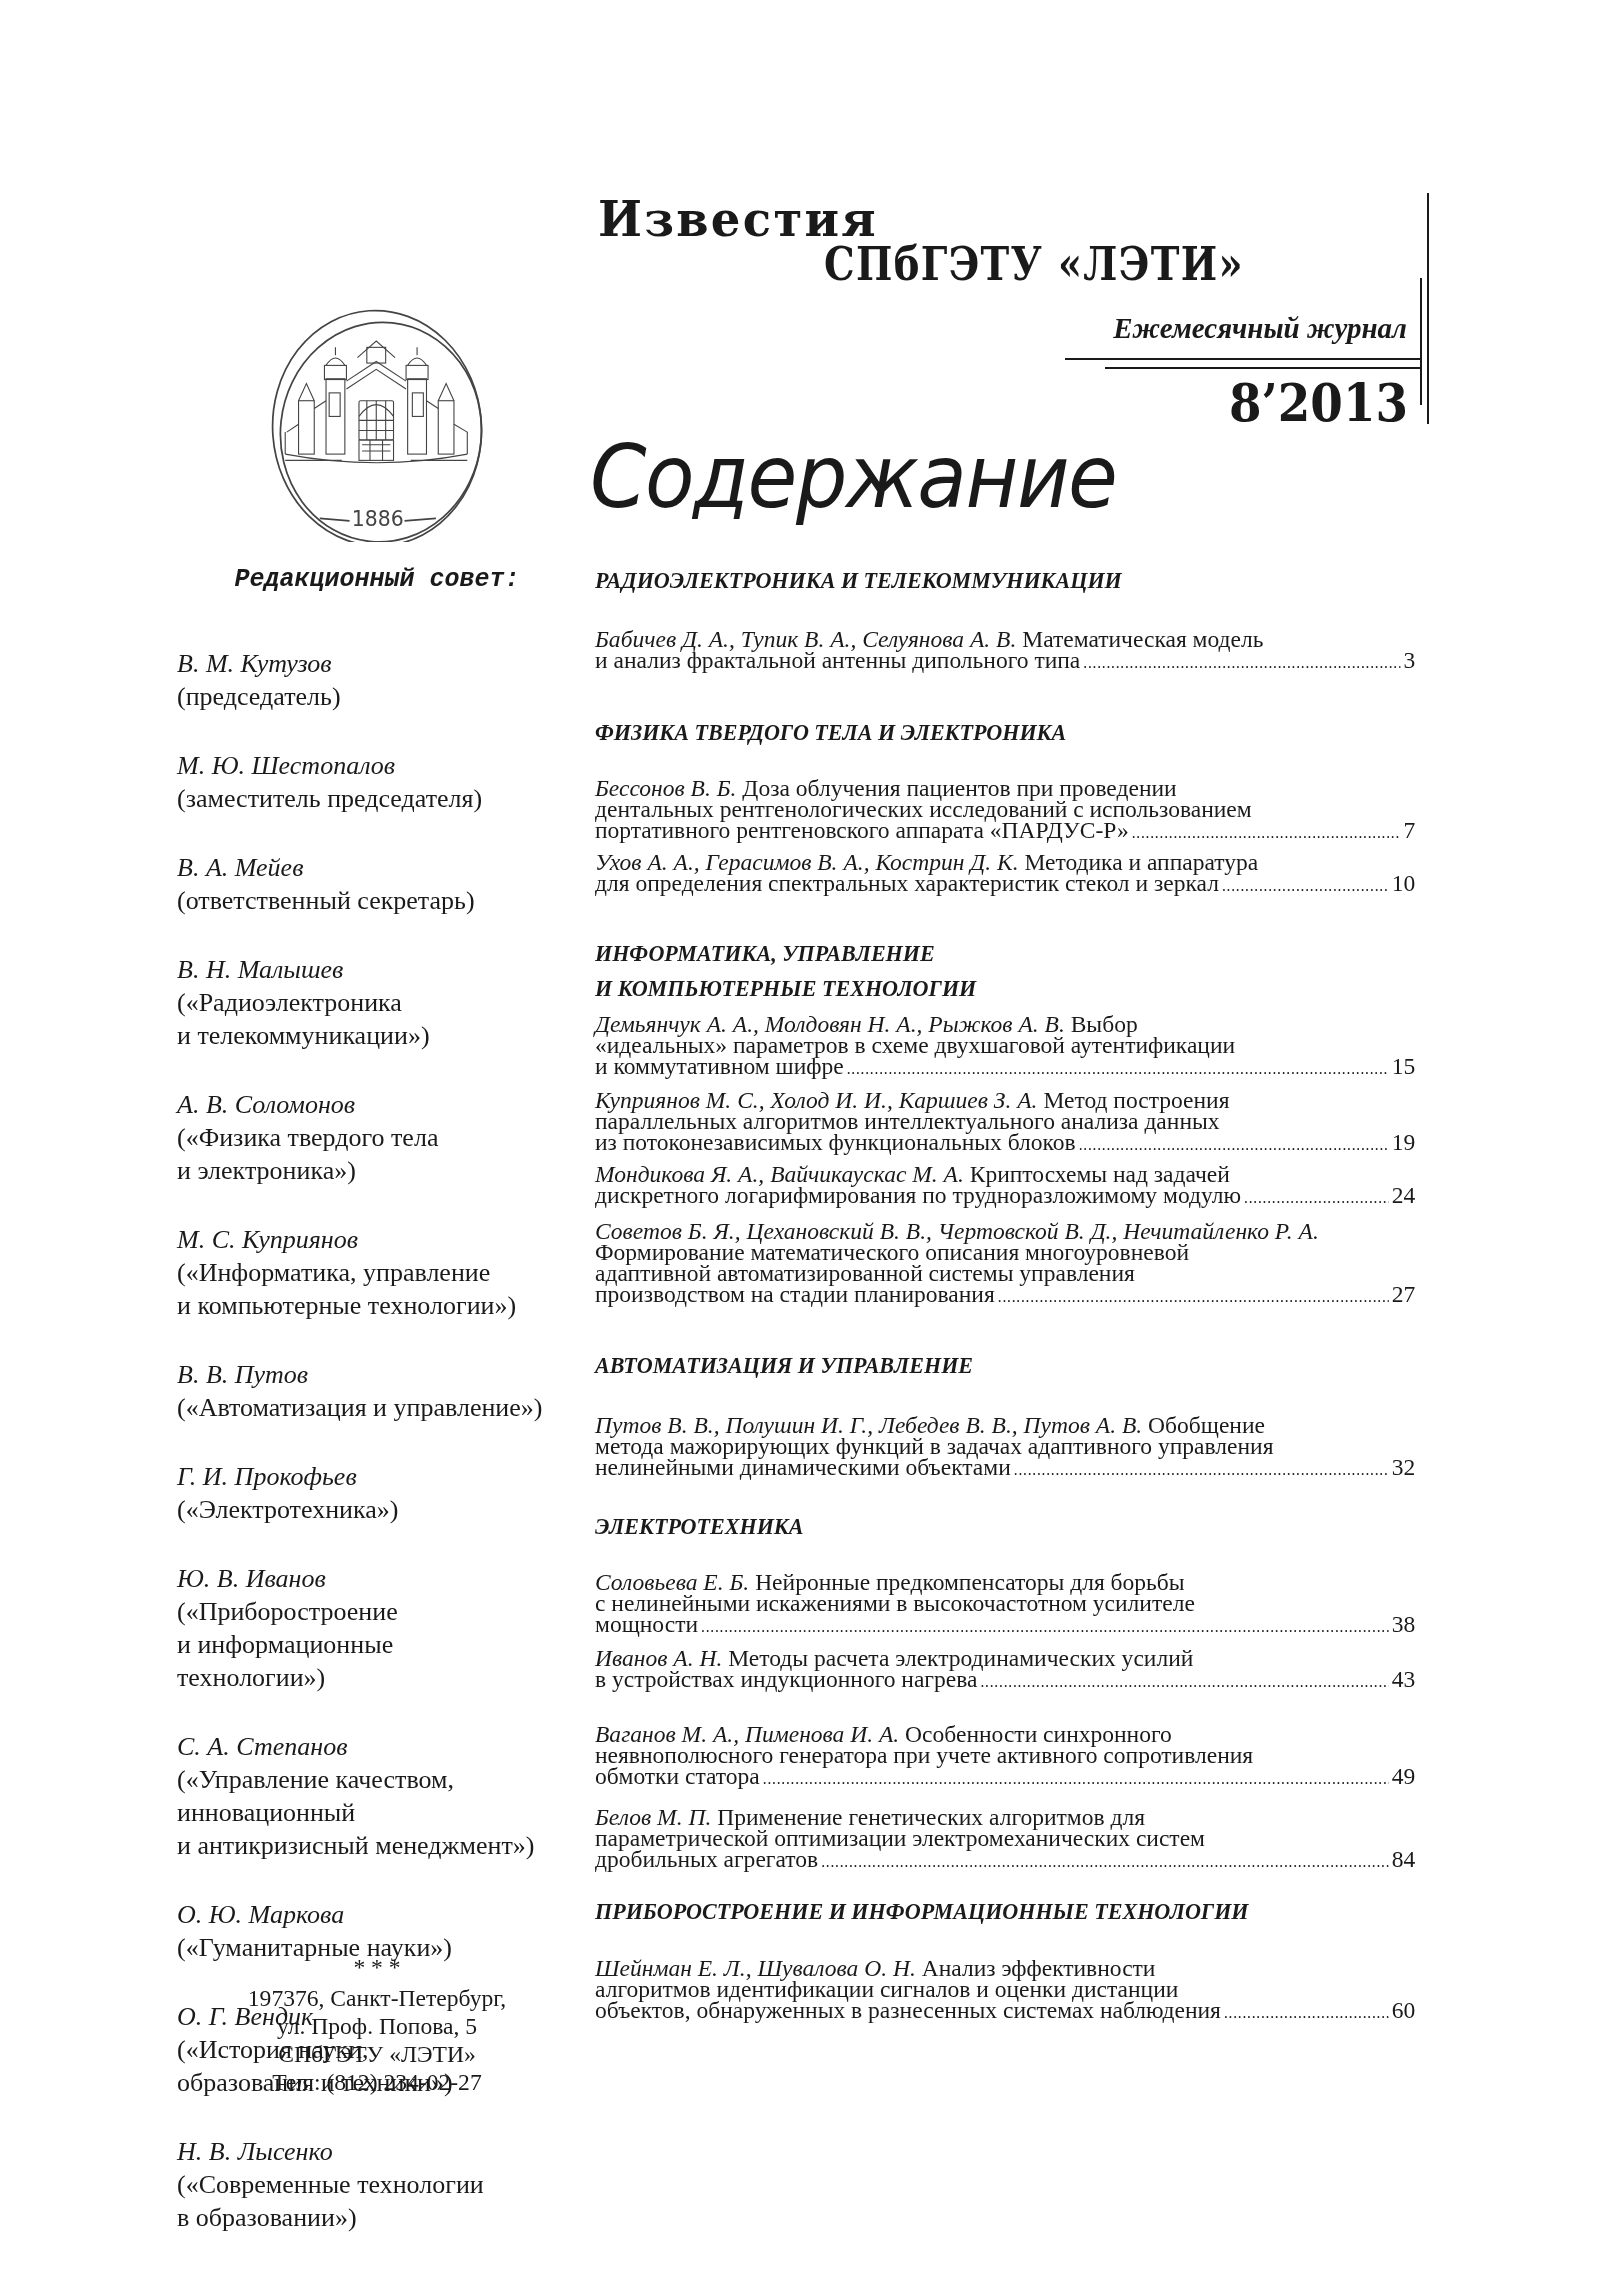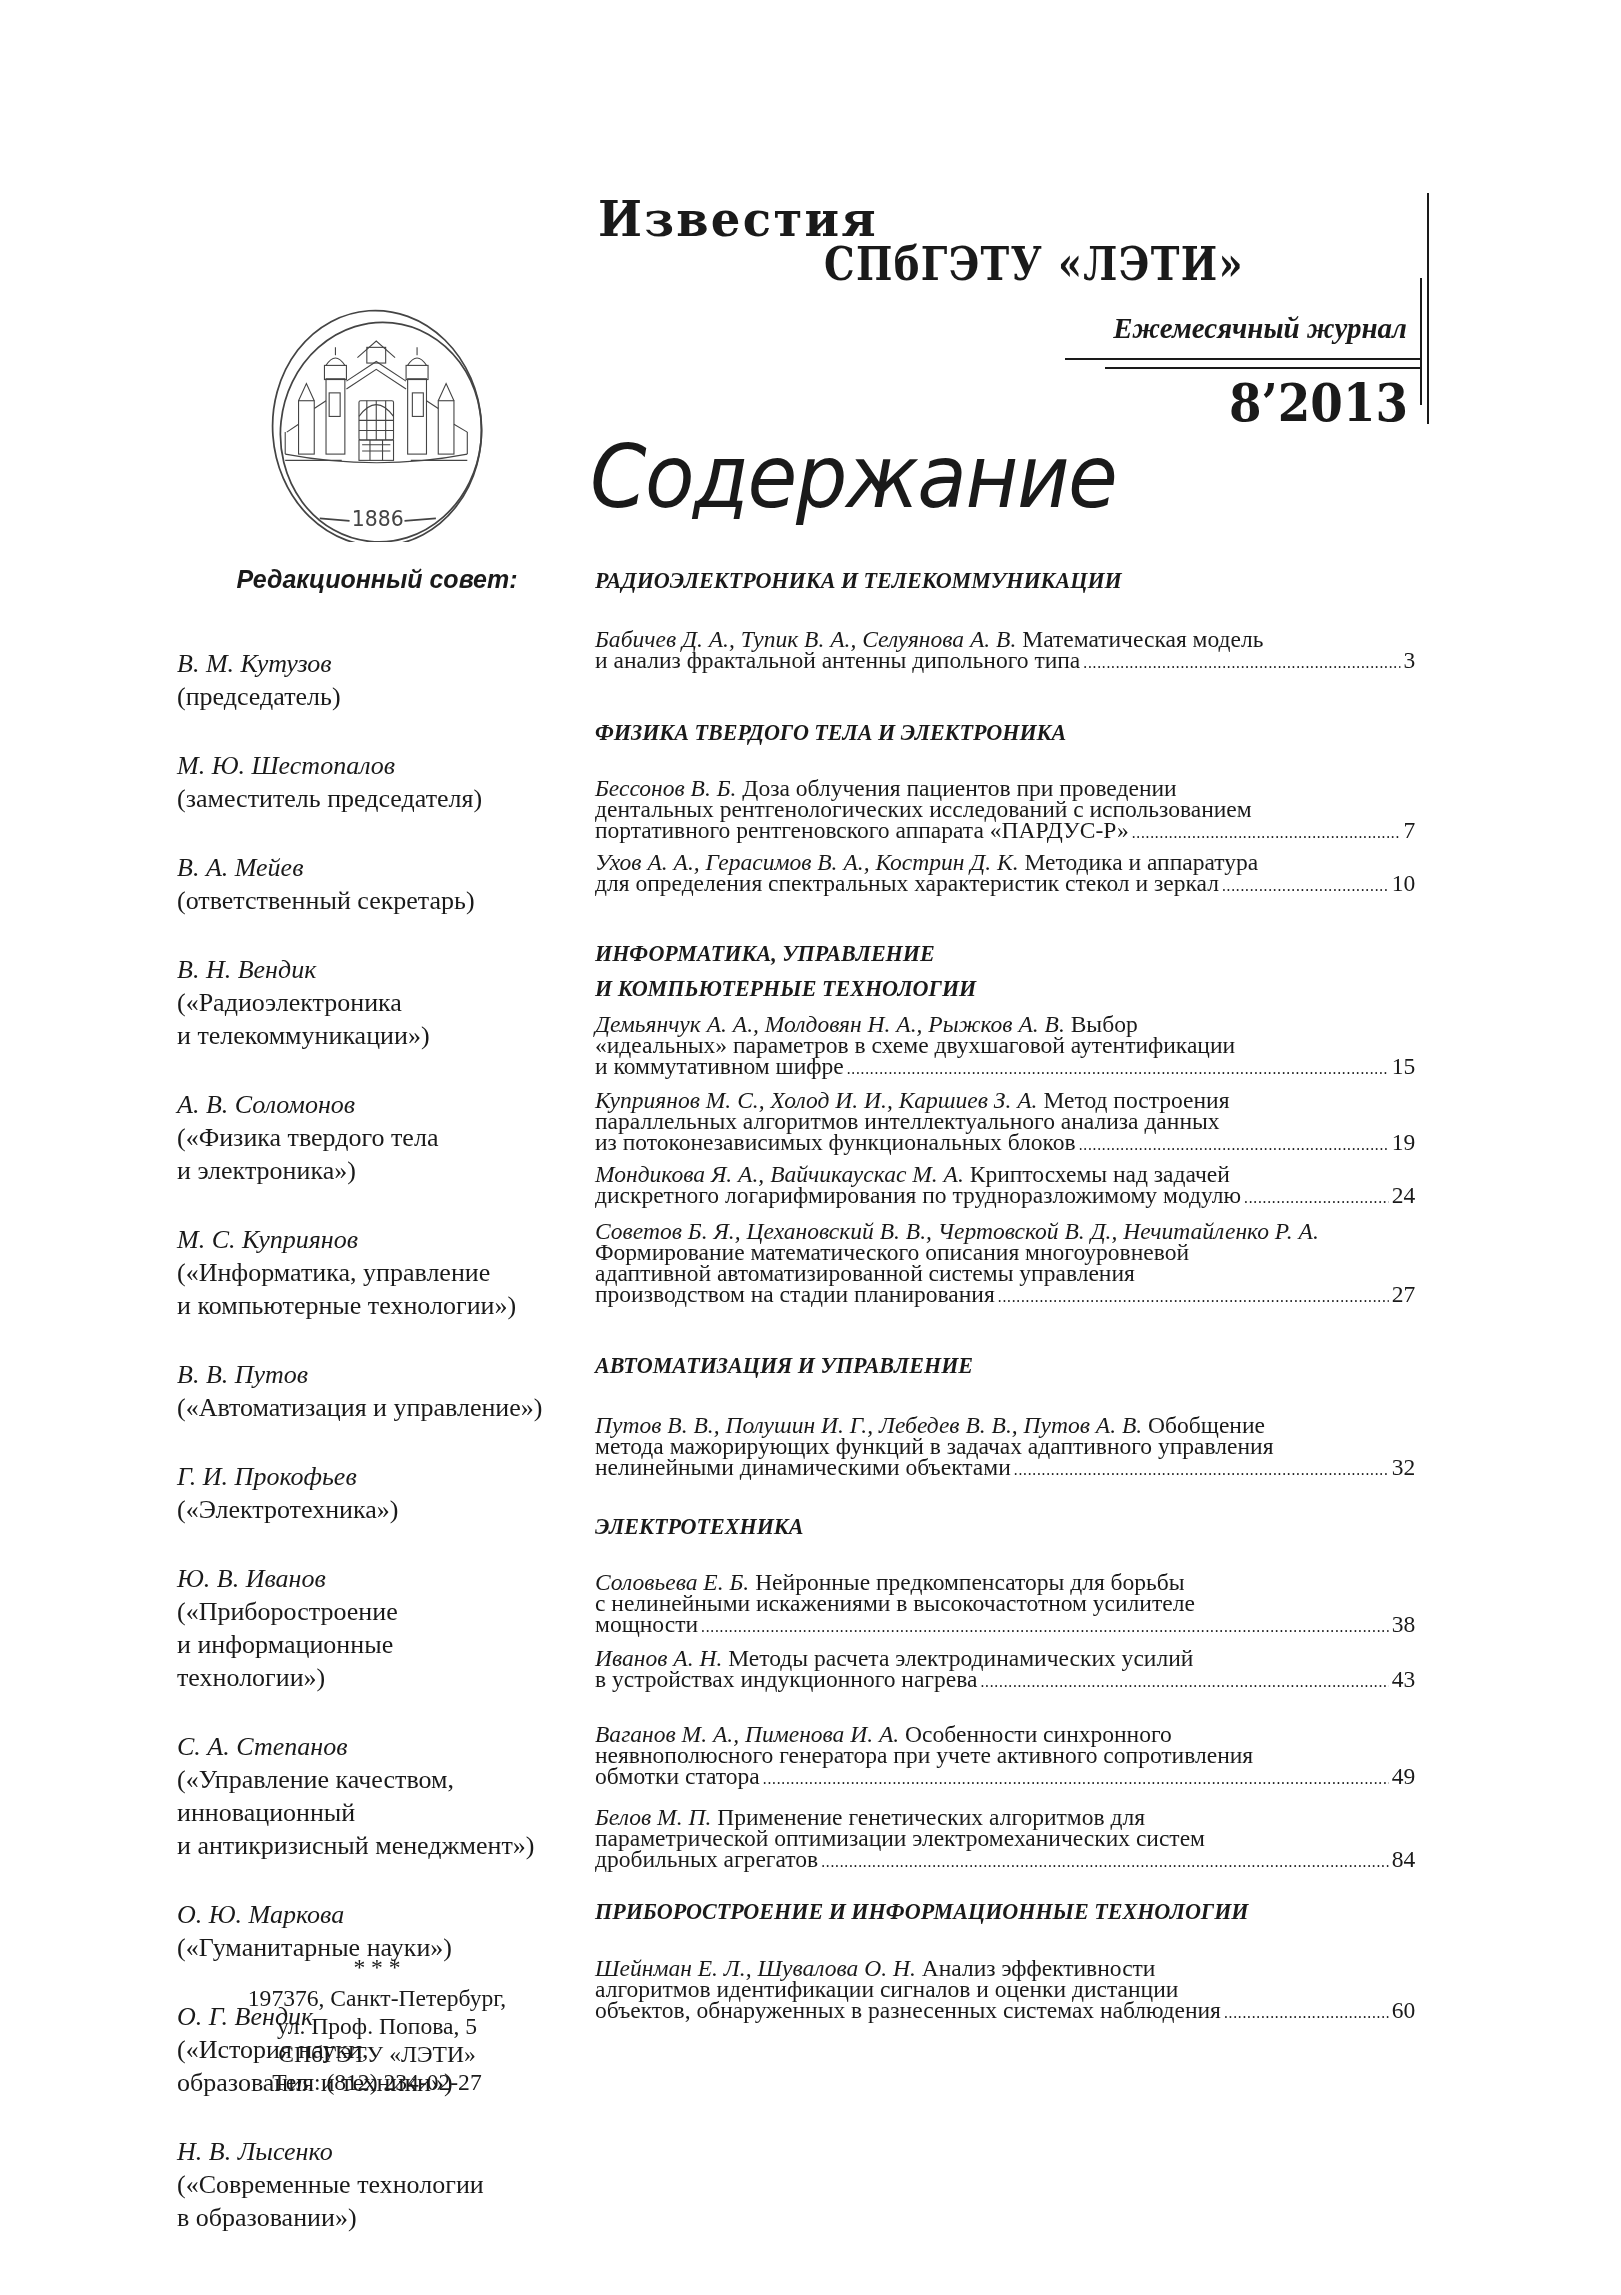--- a/index.html
+++ b/index.html
@@ -11,21 +11,21 @@
   .spb { left: 824px; top: 236px; font-family: "DejaVu Serif", serif; font-weight: bold; font-size: 47px; letter-spacing: 1.6px; transform: scaleX(0.82); transform-origin: left top; }
   .monthly { right: 215px; top: 312px; font-family: "Liberation Serif", serif; font-style: italic; font-weight: bold; font-size: 29px; }
   .issue { right: 214px; top: 372px; font-family: "DejaVu Serif", serif; font-weight: bold; font-size: 52px; transform: scaleX(0.9); transform-origin: right top; }
   .frame-line { background: #1a1a1a; position: absolute; }
   .contents { left: 590px; top: 425px; font-family: "DejaVu Sans", sans-serif; font-weight: 200; font-size: 88px; font-style: italic; letter-spacing: -1.6px; transform: scaleX(0.92); transform-origin: left top; color: #1a1a1a; }
 
   
   .logo { left: 271px; top: 283px; width: 216px; height: 259px; }
 
   
-  .board-title { left: 173px; width: 408px; top: 565px; text-align: center; font-family: Liberation Sans, sans-serif; font-style: italic; font-weight: bold; font-size: 25px; }
+  .board-title { left: 173px; width: 408px; top: 565px; text-align: center; font-family: Liberation Mono, monospace; font-style: italic; font-weight: bold; font-size: 25px; }
   .board { left: 177px; top: 611px; width: 393px; font-family: "Liberation Serif", serif; font-size: 26px; line-height: 33px; }
   .board .nm { font-style: italic; display: block; margin-top: 36px; }
   .board .rl { display: block; }
   .address { left: 173px; width: 408px; top: 1953px; text-align: center; font-family: "Liberation Serif", serif; font-size: 23.6px; line-height: 28px; }
 
   
   .toc { left: 595px; top: 565px; width: 837px; font-family: "Liberation Serif", serif; font-size: 24px; line-height: 21px; }
   .sec { font-style: italic; font-weight: bold; font-size: 24px; line-height: 30px; text-transform: uppercase; transform: scaleX(0.92); transform-origin: left top; }
   .entry { position: relative; transform: scaleX(0.98); transform-origin: left top; }
   .entry .au { font-style: italic; }
@@ -98,21 +98,21 @@
     </div>
     <div>
       <span class="nm">М. Ю. Шестопалов</span>
       <span class="rl">(заместитель председателя)</span>
     </div>
     <div>
       <span class="nm">В. А. Мейев</span>
       <span class="rl">(ответственный секретарь)</span>
     </div>
     <div>
-      <span class="nm">В. Н. Вендик</span>
+      <span class="nm">В. Н. Малышев</span>
       <span class="rl">(«Радиоэлектроника</span>
       <span class="rl">и телекоммуникации»)</span>
     </div>
     <div>
       <span class="nm">А. В. Соломонов</span>
       <span class="rl">(«Физика твердого тела</span>
       <span class="rl">и электроника»)</span>
     </div>
     <div>
       <span class="nm">М. С. Куприянов</span>

